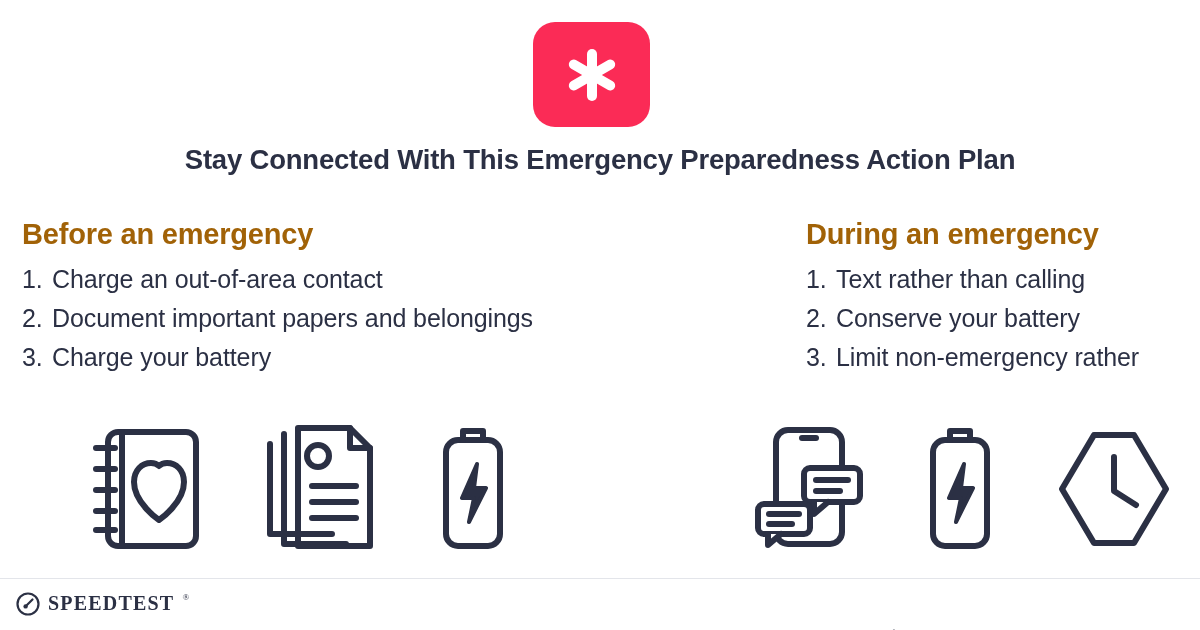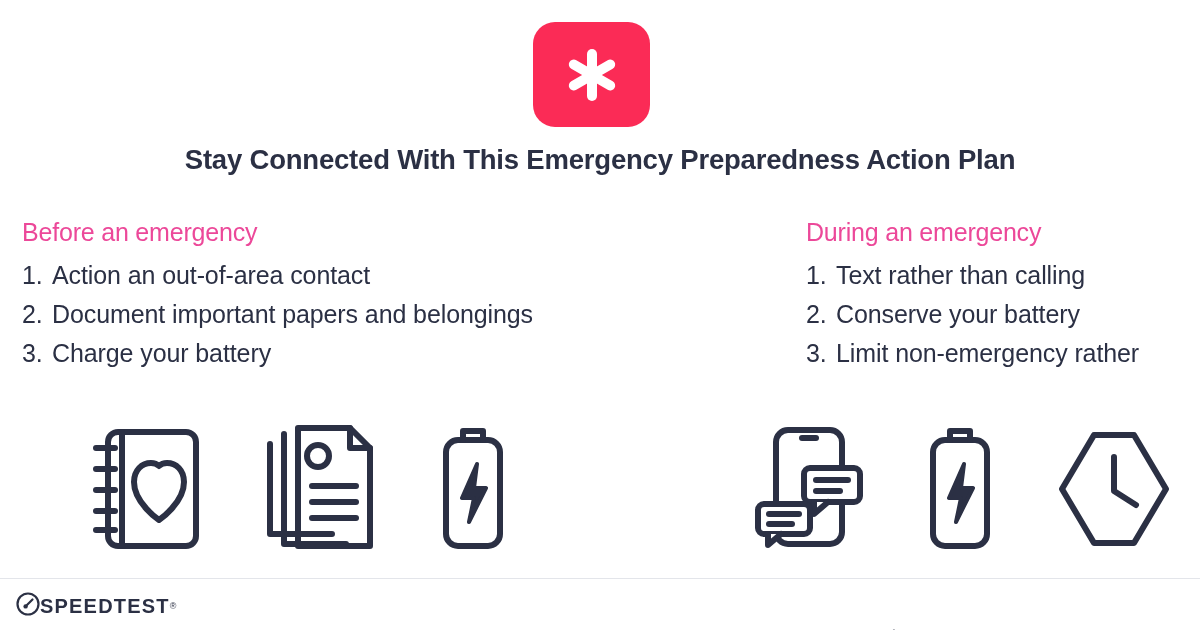--- a/index.html
+++ b/index.html
@@ -51,23 +51,23 @@
 
   
   .col {
     position: absolute;
     top: 218px;
   }
   .col-left  { left: 22px;  width: 740px; }
   .col-right { left: 806px; width: 420px; }
 
   .col-title {
-    font-size: 25px;
-    font-weight: normal;
-    color: #ec4899;
+    font-size: 29px;
+    font-weight: bold;
+    color: #a16207;
     margin: 0 0 9px 0;
     letter-spacing: -0.2px;
   }
   ol.items {
     list-style: none;
     margin: 0;
     padding: 0;
   }
   ol.items li {
     display: flex;
@@ -109,21 +109,22 @@
     top: 578px;
     width: 1200px;
     height: 1px;
     background: #e3e5ea;
   }
   .brand-left {
     position: absolute;
     left: 16px;
     top: 592px;
     display: flex;
-    align-items: center;
+    gap: 8px;
+    font-family: Liberation Serif, serif;
   }
   .brand-left .word {
     font-size: 20px;
     font-weight: bold;
     letter-spacing: 1.2px;
     color: #2b3044;
   }
   .brand-left .tm {
     font-size: 9px;
     vertical-align: super;
@@ -155,21 +156,21 @@
     </span>
   </div>
 
   <div class="headline">Stay Connected With This Emergency Preparedness Action Plan</div>
 
   <div class="col col-left">
     <div class="col-title">Before an emergency</div>
     <ol class="items">
       <li>
         <span class="num">1.</span>
-        <span class="txt">Action an out-of-area contact</span>
+        <span class="txt">Charge an out-of-area contact</span>
       </li>
       <li>
         <span class="num">2.</span>
         <span class="txt">Document important papers and belongings</span>
       </li>
       <li>
         <span class="num">3.</span>
         <span class="txt">Charge your battery</span>
       </li>
     </ol>

